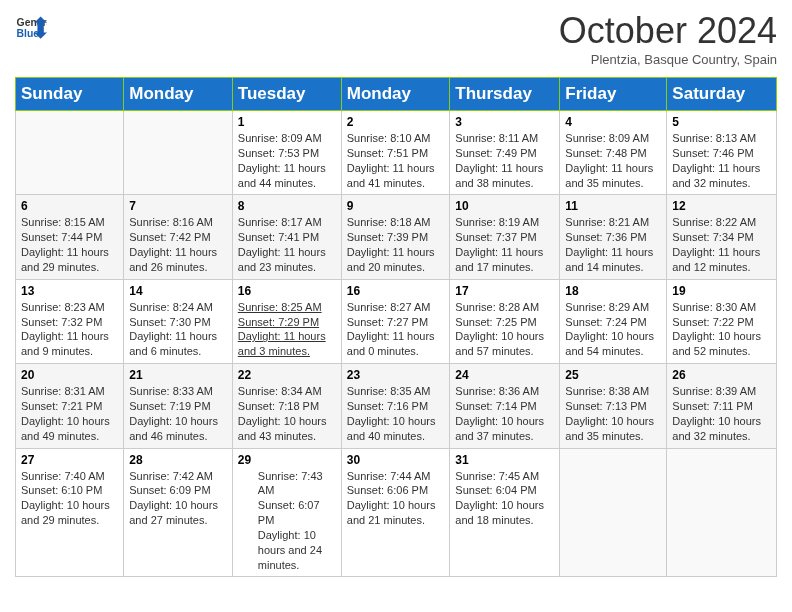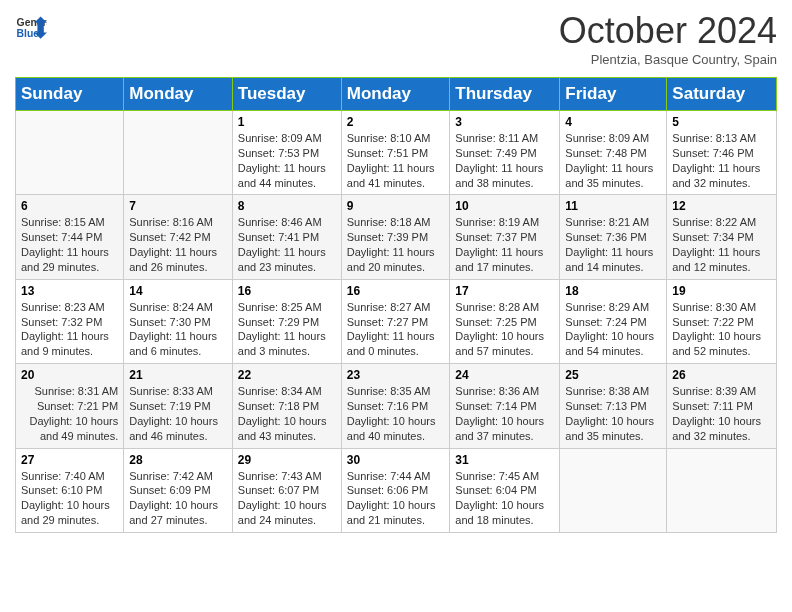--- a/index.html
+++ b/index.html
@@ -152,21 +152,21 @@
 Daylight: 11 hours and 29 minutes.</div>
           </td>
           <td>
             <span class="day-num">7</span>
             <div class="day-info" style="white-space: pre-line;">Sunrise: 8:16 AM
 Sunset: 7:42 PM
 Daylight: 11 hours and 26 minutes.</div>
           </td>
           <td>
             <span class="day-num">8</span>
-            <div class="day-info" style="white-space: pre-line;">Sunrise: 8:46 AM
+            <div class="day-info" style="white-space: pre-line;">Sunrise: 8:17 AM
 Sunset: 7:41 PM
 Daylight: 11 hours and 23 minutes.</div>
           </td>
           <td>
             <span class="day-num">9</span>
             <div class="day-info" style="white-space: pre-line;">Sunrise: 8:18 AM
 Sunset: 7:39 PM
 Daylight: 11 hours and 20 minutes.</div>
           </td>
           <td>
@@ -196,21 +196,21 @@
 Daylight: 11 hours and 9 minutes.</div>
           </td>
           <td>
             <span class="day-num">14</span>
             <div class="day-info" style="white-space: pre-line;">Sunrise: 8:24 AM
 Sunset: 7:30 PM
 Daylight: 11 hours and 6 minutes.</div>
           </td>
           <td>
             <span class="day-num">16</span>
-            <div class="day-info" style="white-space: pre-line;">Sunrise: 8:25 AM
+            <div class="day-info" style="white-space: pre-line; text-decoration: underline;">Sunrise: 8:25 AM
 Sunset: 7:29 PM
 Daylight: 11 hours and 3 minutes.</div>
           </td>
           <td>
             <span class="day-num">16</span>
             <div class="day-info" style="white-space: pre-line;">Sunrise: 8:27 AM
 Sunset: 7:27 PM
 Daylight: 11 hours and 0 minutes.</div>
           </td>
           <td>
@@ -228,21 +228,21 @@
           <td>
             <span class="day-num">19</span>
             <div class="day-info" style="white-space: pre-line;">Sunrise: 8:30 AM
 Sunset: 7:22 PM
 Daylight: 10 hours and 52 minutes.</div>
           </td>
         </tr>
         <tr>
           <td>
             <span class="day-num">20</span>
-            <div class="day-info" style="white-space: pre-line; text-align: right;">Sunrise: 8:31 AM
+            <div class="day-info" style="white-space: pre-line;">Sunrise: 8:31 AM
 Sunset: 7:21 PM
 Daylight: 10 hours and 49 minutes.</div>
           </td>
           <td>
             <span class="day-num">21</span>
             <div class="day-info" style="white-space: pre-line;">Sunrise: 8:33 AM
 Sunset: 7:19 PM
 Daylight: 10 hours and 46 minutes.</div>
           </td>
           <td>
@@ -284,21 +284,21 @@
 Daylight: 10 hours and 29 minutes.</div>
           </td>
           <td>
             <span class="day-num">28</span>
             <div class="day-info" style="white-space: pre-line;">Sunrise: 7:42 AM
 Sunset: 6:09 PM
 Daylight: 10 hours and 27 minutes.</div>
           </td>
           <td>
             <span class="day-num">29</span>
-            <div class="day-info" style="white-space: pre-line;">Sunrise: 7:43 AM
+            <div class="day-info" style="white-space: pre-line; margin-left: 20px;">Sunrise: 7:43 AM
 Sunset: 6:07 PM
 Daylight: 10 hours and 24 minutes.</div>
           </td>
           <td>
             <span class="day-num">30</span>
             <div class="day-info" style="white-space: pre-line;">Sunrise: 7:44 AM
 Sunset: 6:06 PM
 Daylight: 10 hours and 21 minutes.</div>
           </td>
           <td>

